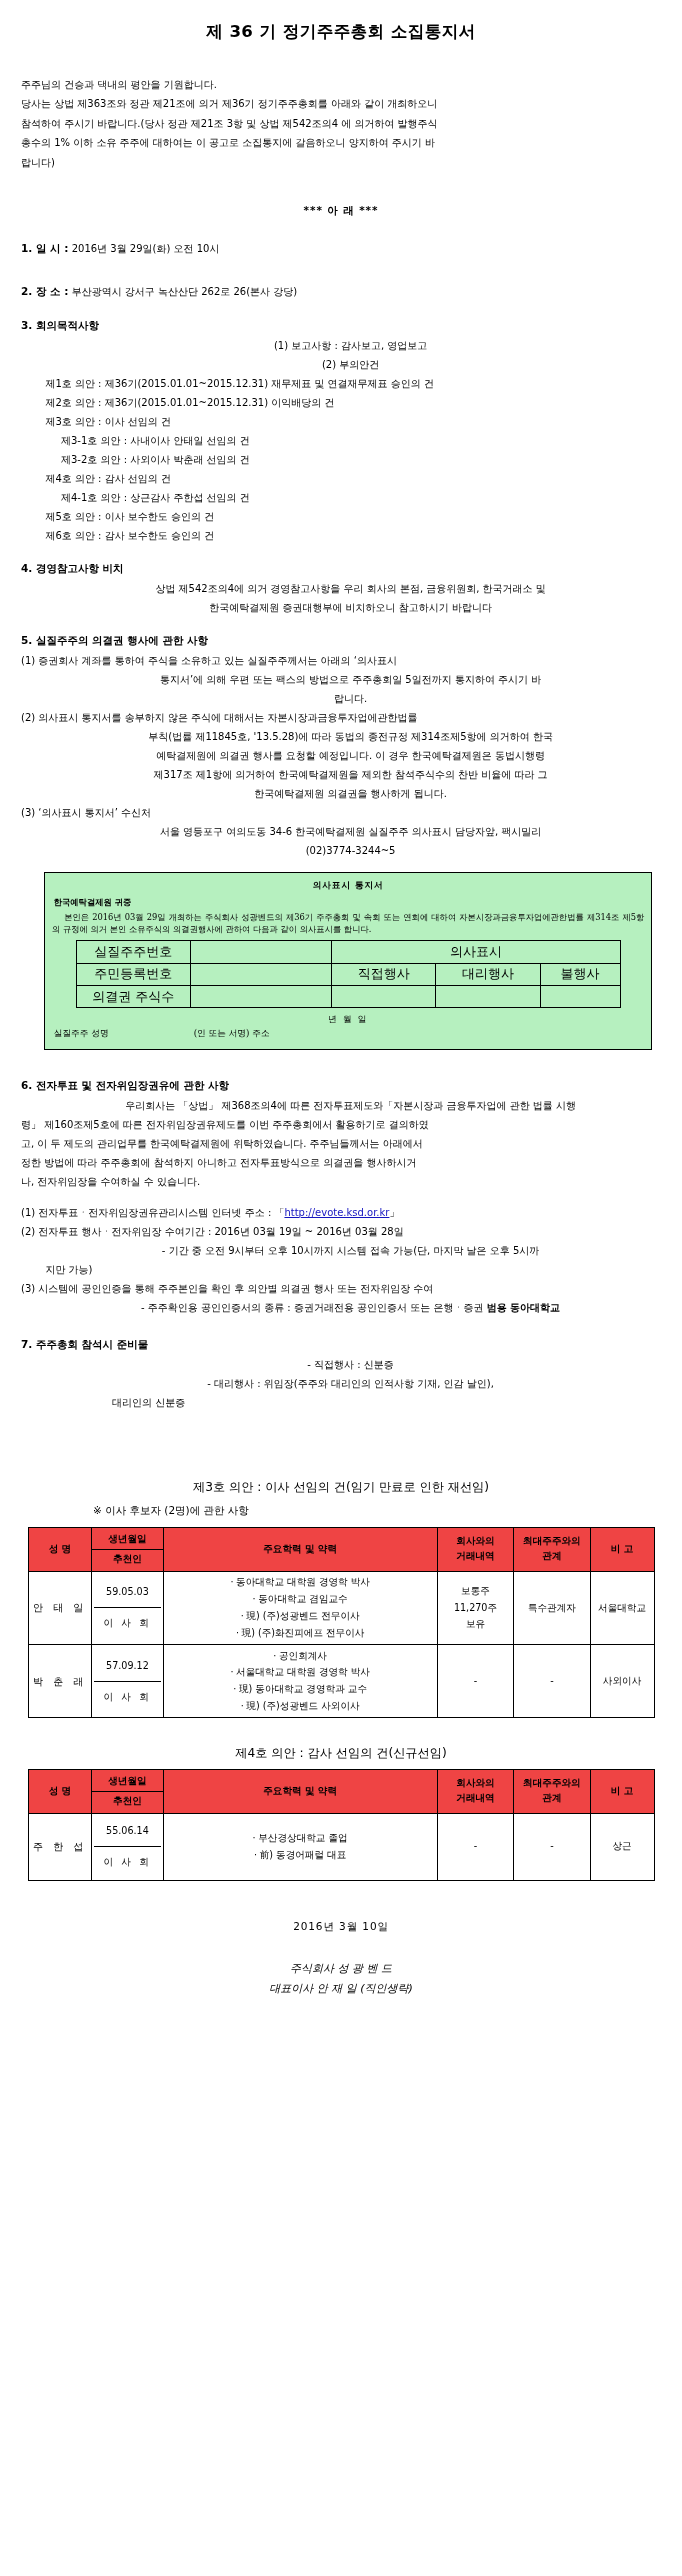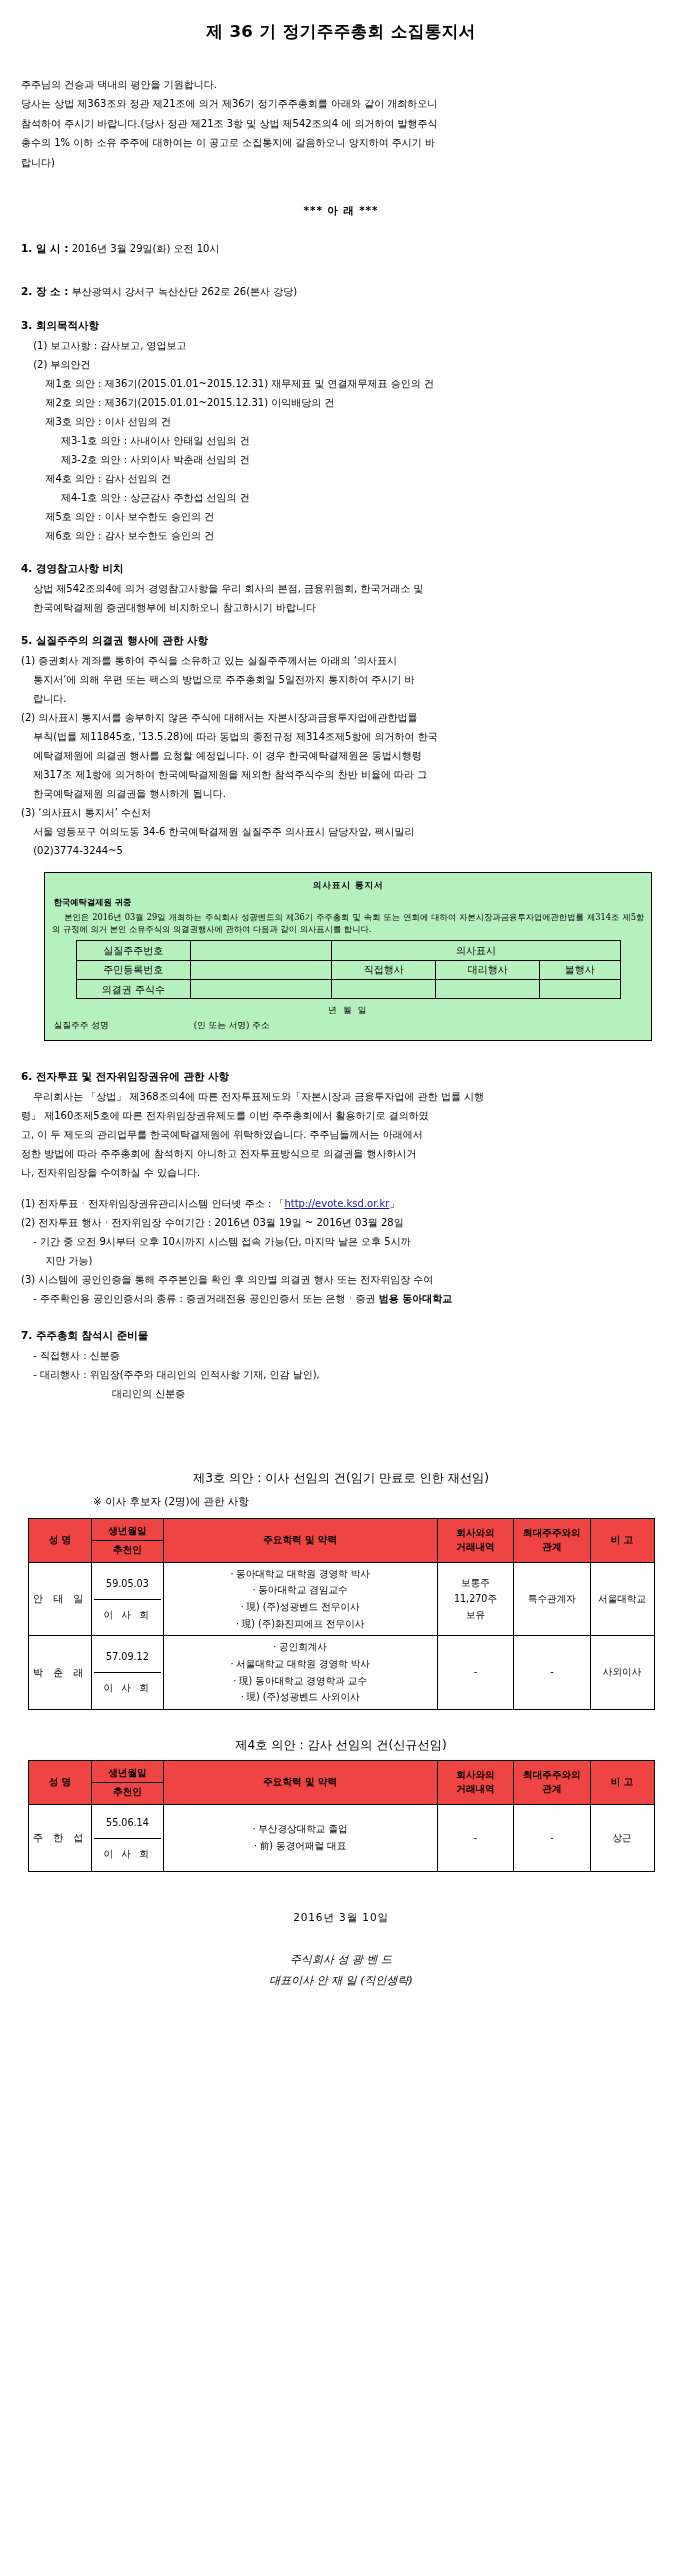--- a/index.html
+++ b/index.html
@@ -58,21 +58,21 @@
     margin-top: 14px;
     padding-left: 7px;
     font-size: 10px;
     line-height: 1.9;
   }
   .sec-head {
     font-weight: bold;
     font-size: 10.5px;
   }
   .ln { display: block; }
-  .i1  { padding-left: 12.2px; }
+  .i1  { padding-left: 12.2px; text-align: center; }
   .i2  { padding-left: 24.4px; }
   .i3  { padding-left: 40px; }
   .i5  { padding-left: 91px; }
 
   .spacer-sm { height: 12.2px; }
   .spacer-lg { height: 40px; }
 
   .lead-1 { margin-top: 21px; }
   .lead-2 { margin-top: 23px; }
 
@@ -107,21 +107,21 @@
   }
   .green-box .gb-body {
     text-indent: 12.2px;
     text-align: justify;
     margin-bottom: 4.4px;
   }
   table.gb-table {
     border-collapse: collapse;
     width: 92%;
     margin: 0 auto;
-    font-size: 10px;
+    font-size: 13px;
   }
   table.gb-table td {
     border: 1px solid #000000;
     height: 16.6px;
     text-align: center;
     padding: 0.9px 1.7px;
   }
   .gb-label { width: 21%; }
   .gb-blank { width: 26%; }
   .gb-datesign {

